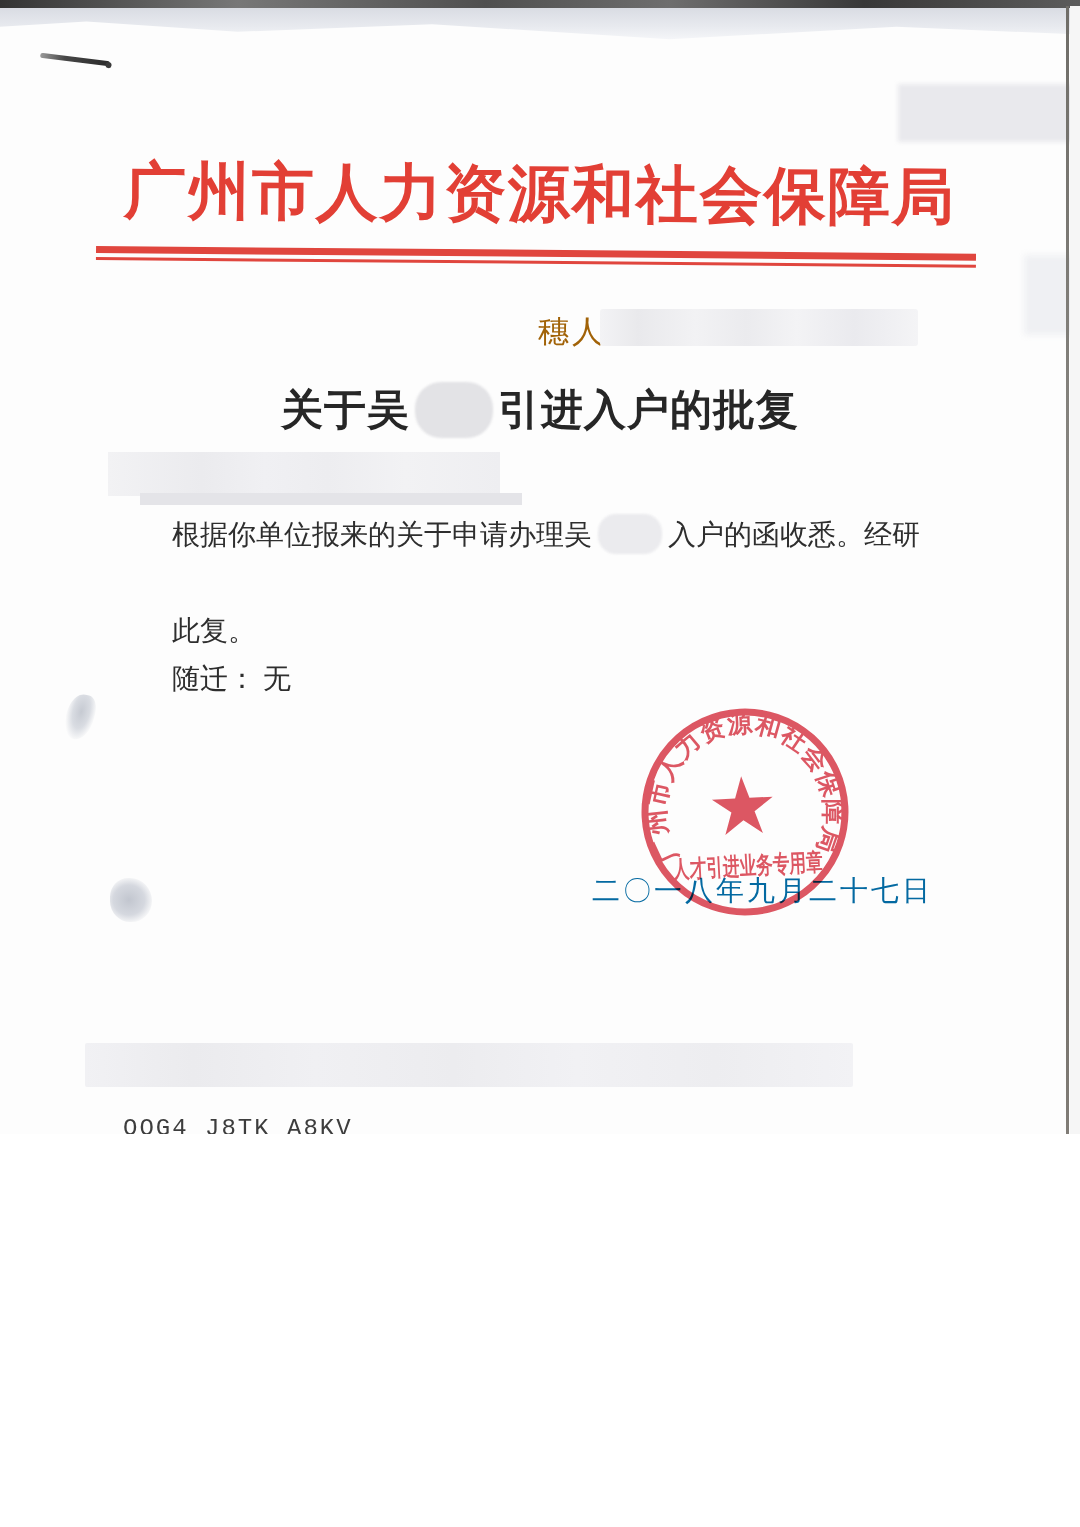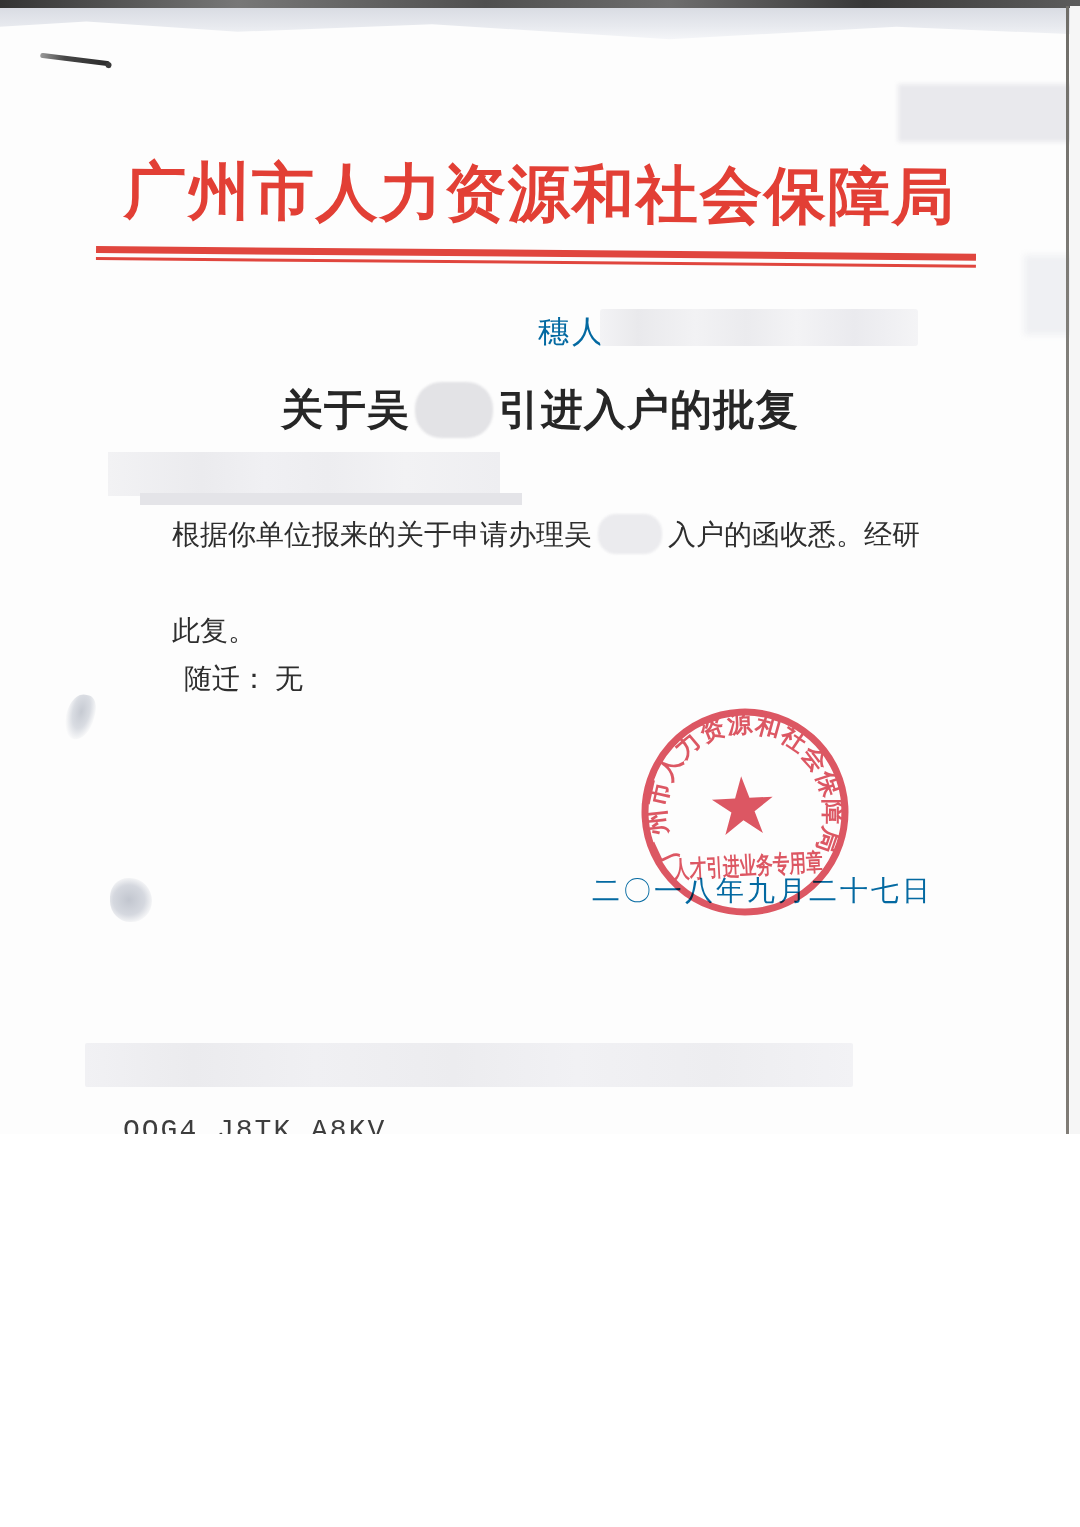--- a/index.html
+++ b/index.html
@@ -31,53 +31,53 @@
     background:radial-gradient(ellipse at 45% 50%,#c2c6cf 0%,#d5d8df 48%,rgba(255,255,255,0) 78%);}
   
   .agency-header{position:absolute;left:0;top:152px;width:1080px;text-align:center;
     font-size:62px;font-weight:bold;letter-spacing:2px;color:#e23f35;
     transform:rotate(0.45deg);white-space:nowrap;}
   .header-rule{position:absolute;left:96px;top:246px;width:880px;
     transform:rotate(0.5deg);transform-origin:left center;}
   .header-rule .thick{height:7px;background:#e0463e;}
   .header-rule .thin{height:3px;background:#e0463e;margin-top:4px;}
   
-  .doc-no{position:absolute;left:538px;top:311px;font-size:31px;color:#0369a1;letter-spacing:3px;}
+  .doc-no{position:absolute;left:538px;top:311px;font-size:31px;color:#a16207;letter-spacing:3px;}
   .redact-docno{position:absolute;left:600px;top:309px;width:318px;height:37px;border-radius:3px;
     background:linear-gradient(90deg,#f3f3f5 0%,#e9e9ec 12%,#f2f2f4 30%,#ebebee 46%,#f3f3f5 62%,#eaeaee 80%,#f4f4f6 100%);}
   
   .doc-title{position:absolute;left:0;top:382px;width:1080px;text-align:center;
     font-size:42px;font-weight:bold;color:#262626;letter-spacing:1px;white-space:nowrap;}
   .redact-title{display:inline-block;width:78px;height:56px;background:#e3e3e6;
     border-radius:26px;vertical-align:-14px;margin:0 5px;filter:blur(1px);}
   
   .redact-addressee{position:absolute;left:108px;top:452px;width:392px;height:44px;
     background:linear-gradient(90deg,#f2f2f4 0%,#ebebee 24%,#f0f0f3 40%,#ededf0 56%,#f2f2f4 76%,#eeeef1 100%);}
   .redact-addressee-strip{position:absolute;left:140px;top:493px;width:382px;height:12px;background:#e4e4e8;}
   
   .bodyline{position:absolute;font-size:28px;color:#2e2e2e;letter-spacing:0;white-space:nowrap;}
   .l1{left:172px;top:514px;}
   .l2{left:108px;top:563px;}
   .l3{left:172px;top:612px;}
-  .l4{left:184px;top:660px;}
+  .l4{left:172px;top:660px;}
   .redact-name{display:inline-block;width:64px;height:40px;background:#ebebee;border-radius:18px;
     vertical-align:-10px;margin:0 6px;filter:blur(1px);}
   .redact-band{display:inline-block;width:330px;height:40px;vertical-align:-10px;margin:0 2px;border-radius:3px;
     background:linear-gradient(180deg,#f0f0f3 0%,#ededf0 68%,#e6e6ea 100%);}
   
   .issue-date{position:absolute;left:592px;top:872px;font-size:28px;color:#0369a1;
     letter-spacing:3px;white-space:nowrap;}
   .stamp{position:absolute;left:635px;top:702px;width:220px;height:220px;
     transform:rotate(-3deg);mix-blend-mode:multiply;opacity:0.92;}
   .stamp text{font-family:"Liberation Serif","DejaVu Serif",serif;font-weight:bold;}
   
   .note-line{position:absolute;left:133px;top:1000px;font-size:30px;color:#333;letter-spacing:1px;white-space:nowrap;}
   .redact-note{position:absolute;left:85px;top:1043px;width:768px;height:44px;border-radius:2px;
     background:linear-gradient(90deg,#f1f1f4 0%,#ebebee 14%,#f0f0f3 30%,#ececef 48%,#f1f1f4 64%,#ededf0 82%,#f2f2f5 100%);}
-  .verify-code{position:absolute;left:123px;top:1115px;font-size:28px;letter-spacing:2px;color:#3d3d3d;
+  .verify-code{position:absolute;left:123px;top:1115px;font-size:24px;letter-spacing:2px;color:#3d3d3d;
     font-family:"Liberation Mono","DejaVu Sans Mono",monospace;}
   
   .mosaic-topstrip{position:absolute;left:133px;top:1149px;width:139px;height:17px;background:#eaeaed;}
   .mosaic-side{position:absolute;left:106px;top:1166px;width:27px;height:139px;background:#dbdbde;}
   .mosaic{position:absolute;left:133px;top:1164px;width:140px;height:143px;display:grid;
     grid-template-columns:repeat(3,1fr);grid-template-rows:repeat(3,1fr);}
   .mosaic div:nth-child(1){background:#9d9293;} .mosaic div:nth-child(2){background:#978b8c;}
   .mosaic div:nth-child(3){background:#968b8d;} .mosaic div:nth-child(4){background:#908486;}
   .mosaic div:nth-child(5){background:#908587;} .mosaic div:nth-child(6){background:#897d80;}
   .mosaic div:nth-child(7){background:#978c8d;} .mosaic div:nth-child(8){background:#998e8f;}

